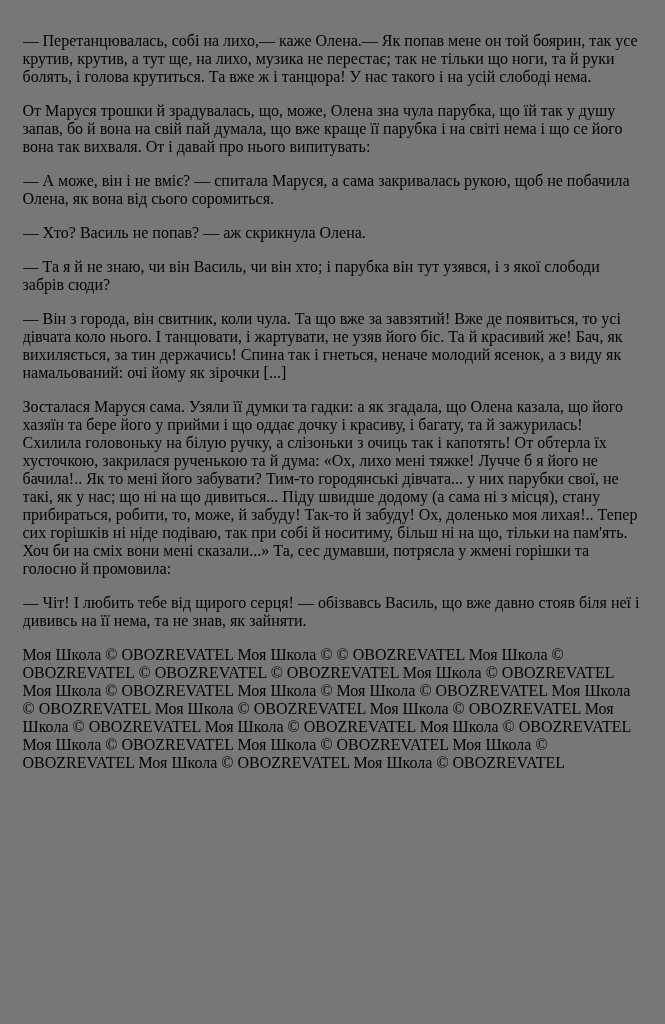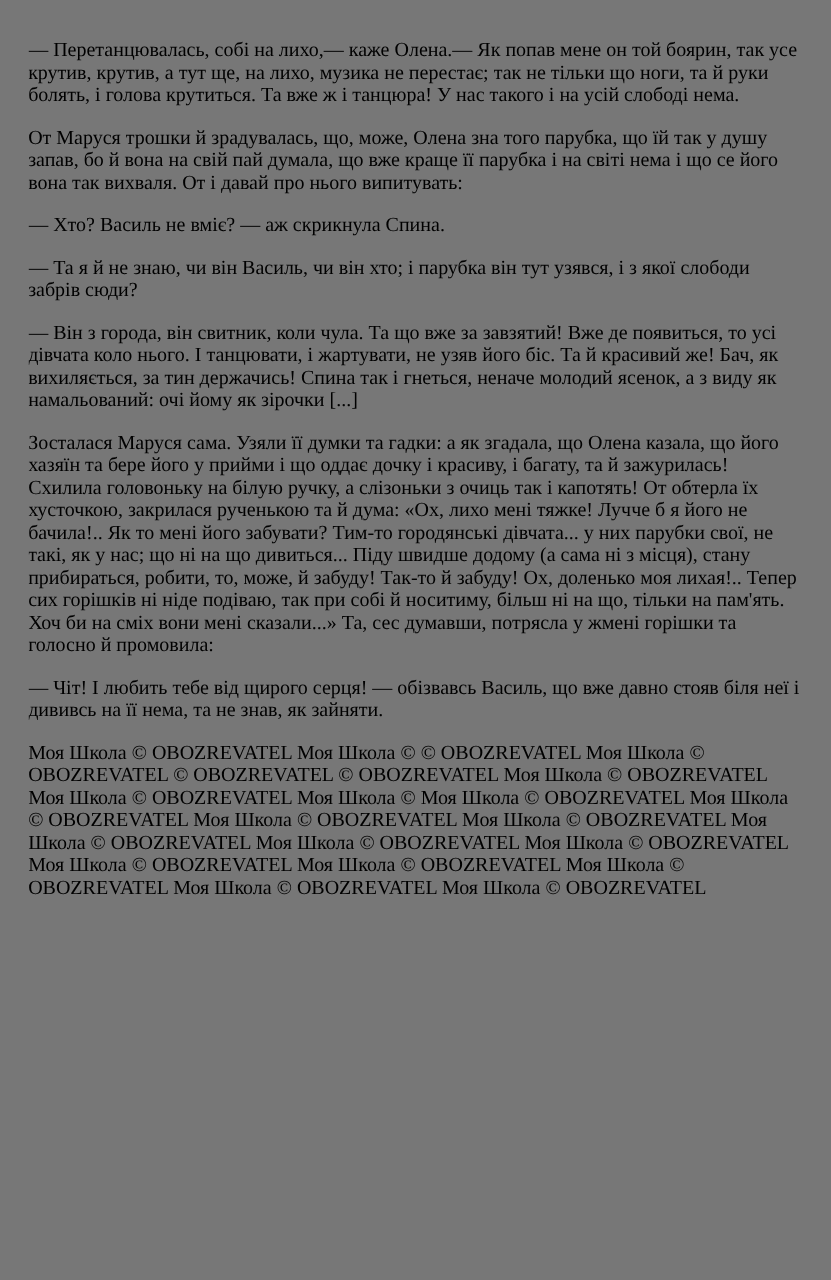--- a/index.html
+++ b/index.html
@@ -62,22 +62,23 @@
 <body>
 
 <div class="page">
 
   <div class="edge-top"></div>
   <div class="edge-left"></div>
   <div class="spine"></div>
 
   <div class="text-block">
     <p class="para">— Перетанцювалась, собі на лихо,— каже Олена.— Як попав мене он той боярин, так усе крутив, крутив, а тут ще, на лихо, музика не перестає; так не тільки що ноги, та й руки болять, і голова крутиться. Та вже ж і танцюра! У нас такого і на усій слободі нема.</p>
-    <p class="para">От Маруся трошки й зрадувалась, що, може, Олена зна того парубка, що їй так у душу запав, бо й вона на свій пай думала, що вже краще її парубка і на світі нема і що се його вона так вихваля. От і давай про нього випитувать:</p>
-    <p class="para">— Хто? Василь не вміє? — аж скрикнула Спина.</p>
+    <p class="para">От Маруся трошки й зрадувалась, що, може, Олена зна чула парубка, що їй так у душу запав, бо й вона на свій пай думала, що вже краще її парубка і на світі нема і що се його вона так вихваля. От і давай про нього випитувать:</p>
+    <p class="para">— А може, він і не вміє? — спитала Маруся, а сама закривалась рукою, щоб не побачила Олена, як вона від сього соромиться.</p>
+    <p class="para">— Хто? Василь не попав? — аж скрикнула Олена.</p>
     <p class="para">— Та я й не знаю, чи він Василь, чи він хто; і парубка він тут узявся, і з якої слободи забрів сюди?</p>
     <p class="para">— Він з города, він свитник, коли чула. Та що вже за завзятий! Вже де появиться, то усі дівчата коло нього. І танцювати, і жартувати, не узяв його біс. Та й красивий же! Бач, як вихиляється, за тин держачись! Спина так і гнеться, неначе молодий ясенок, а з виду як намальований: очі йому як зірочки [...]</p>
     <p class="para">Зосталася Маруся сама. Узяли її думки та гадки: а як згадала, що Олена казала, що його хазяїн та бере його у прийми і що оддає дочку і красиву, і багату, та й зажурилась! Схилила головоньку на білую ручку, а слізоньки з очиць так і капотять! От обтерла їх хусточкою, закрилася рученькою та й дума: «Ох, лихо мені тяжке! Лучче б я його не бачила!.. Як то мені його забувати? Тим-то городянські дівчата... у них парубки свої, не такі, як у нас; що ні на що дивиться... Піду швидше додому (а сама ні з місця), стану прибираться, робити, то, може, й забуду! Так-то й забуду! Ох, доленько моя лихая!.. Тепер сих горішків ні ніде подіваю, так при собі й носитиму, більш ні на що, тільки на пам'ять. Хоч би на сміх вони мені сказали...» Та, сес думавши, потрясла у жмені горішки та голосно й промовила:</p>
     <p class="para">— Чіт! І любить тебе від щирого серця! — обізвавсь Василь, що вже давно стояв біля неї і дививсь на її нема, та не знав, як зайняти.</p>
   </div>
 
 
   
   <span class="wm" style="left:44px;top:1px;">Моя Школа © OBOZREVATEL</span>
   <span class="wm" style="left:322px;top:1px;">Моя Школа ©</span>

